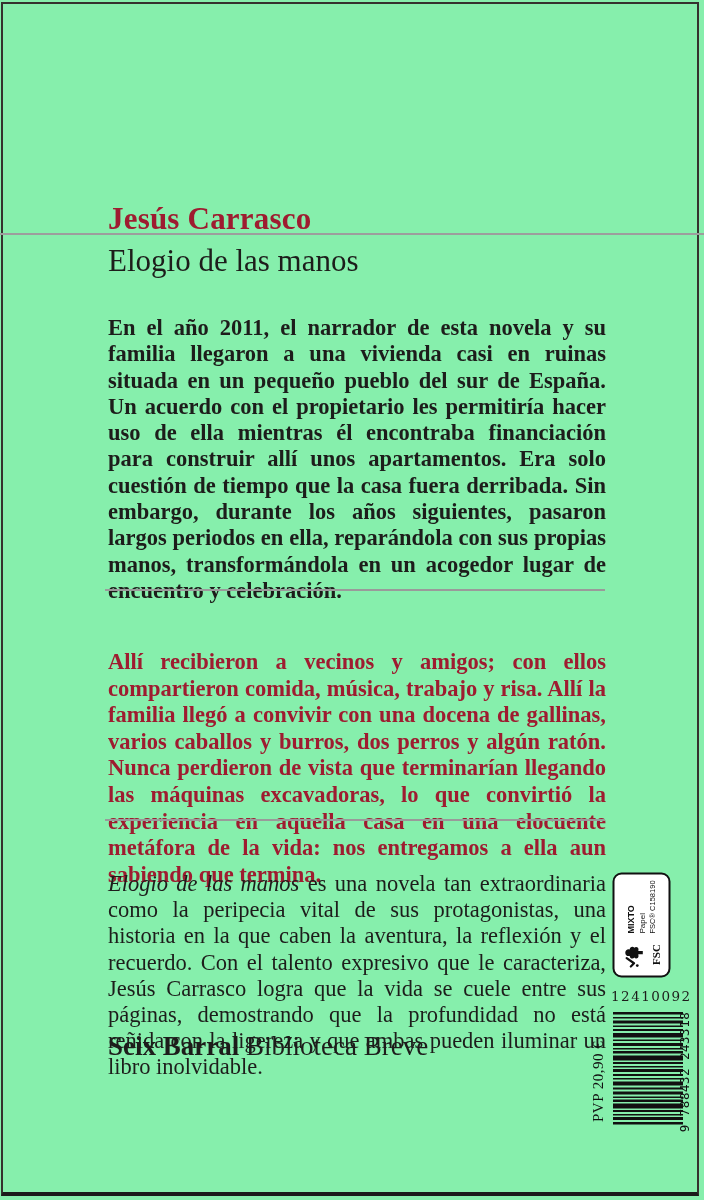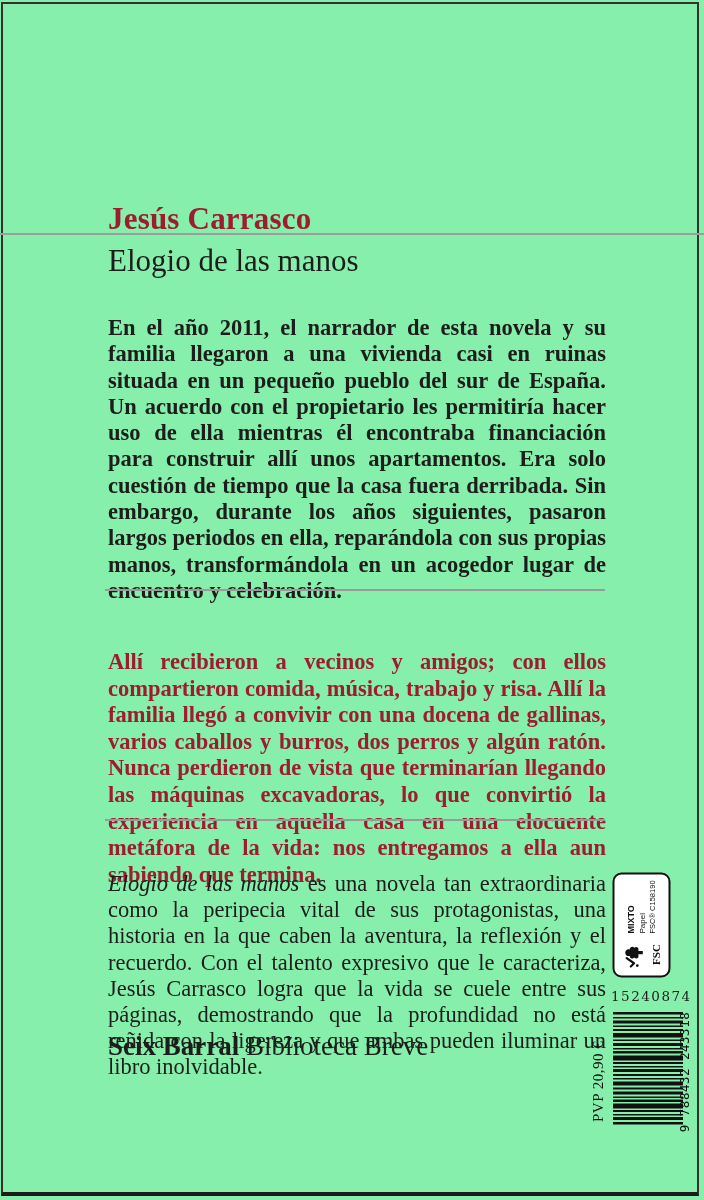--- a/index.html
+++ b/index.html
@@ -122,21 +122,21 @@
         <span class="fsc-word">FSC</span>
       </div>
       <div class="fsc-right">
         <span class="fsc-l1">MIXTO</span>
         <span class="fsc-l2">Papel</span>
         <span class="fsc-l3">FSC® C158190</span>
       </div>
     </div>
   </div>
 
-  <div class="code-number">15240874</div>
+  <div class="code-number">12410092</div>
 
   <div class="barcode">
     <svg width="70" height="114" viewBox="0 0 70 114" aria-hidden="true">
       <g fill="#111">
         <rect x="0" y="0" width="70" height="2.5"></rect>
         <rect x="0" y="5" width="70" height="1.5"></rect>
         <rect x="0" y="8.5" width="70" height="3"></rect>
         <rect x="0" y="13.5" width="70" height="1.5"></rect>
         <rect x="0" y="17" width="70" height="2"></rect>
         <rect x="0" y="21" width="70" height="4.5"></rect>

